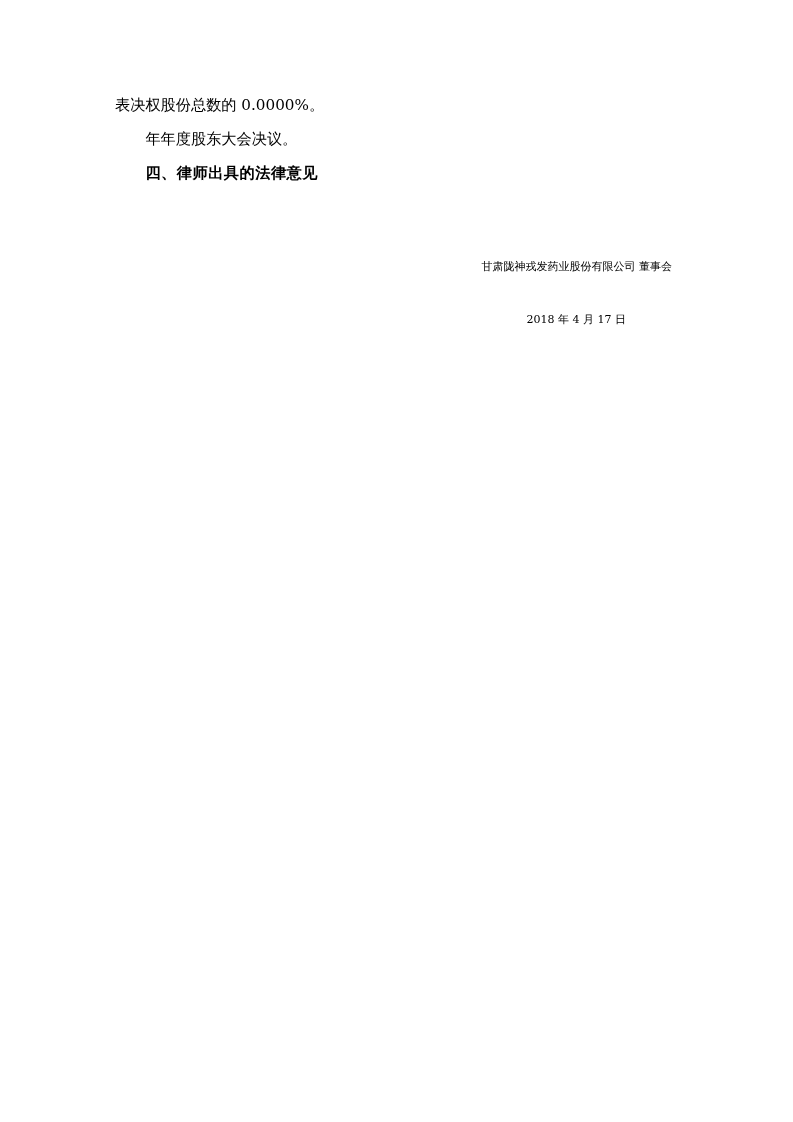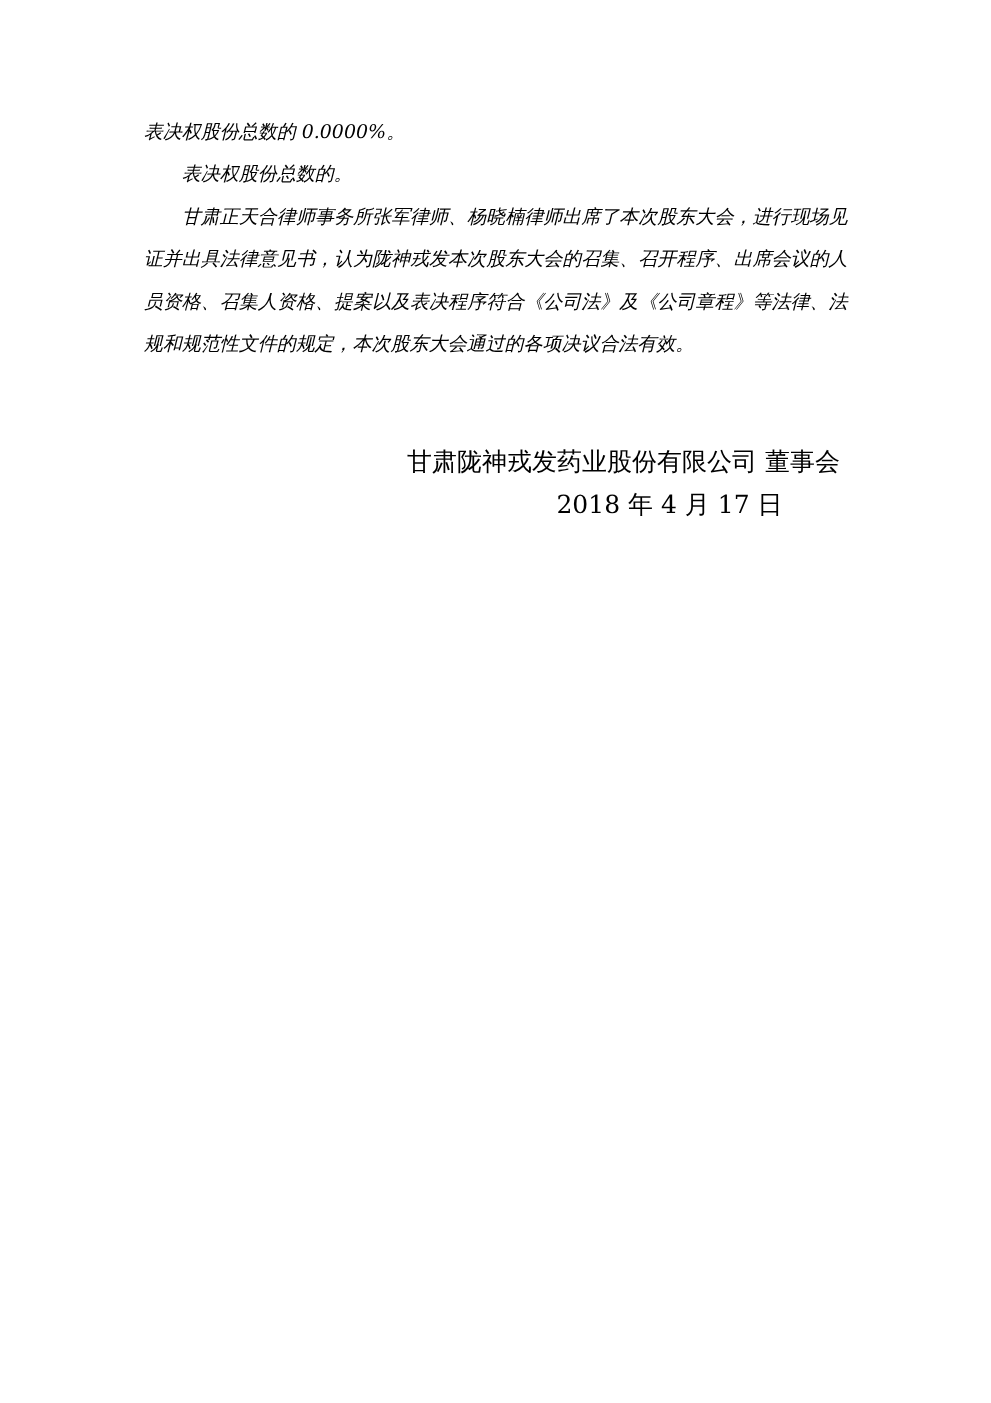--- a/index.html
+++ b/index.html
@@ -22,53 +22,53 @@
     padding: 88px 115px 0 115px;
   }
   .doc-body {
     font-size: 15.2px;
     line-height: 34px;
     text-align: justify;
     text-justify: inter-ideograph;
   }
   p {
     margin: 0;
-    font-style: italic;
   }
   .indent {
     text-indent: 2em;
   }
   .heading {
     font-weight: bold;
     text-indent: 2em;
     letter-spacing: 0.5px;
   }
   .sign-block {
     margin-top: 60px;
     text-align: right;
     line-height: 34px;
-    font-size: 20px;
+    font-size: 11px;
     padding-right: 6px;
   }
   .sign-line-2 {
     padding-right: 46px;
+    margin-top: 19px;
   }
 </style>
 </head>
 <body>
 
 <div class="page">
   <div class="doc-body">
 
     <p class="plain">表决权股份总数的 0.0000%。</p>
 
-    <p class="indent">表决权股份总数的。</p>
+    <p class="indent">年年度股东大会决议。</p>
 
+    <p class="heading">四、律师出具的法律意见</p>
 
-    <p class="indent">甘肃正天合律师事务所张军律师、杨晓楠律师出席了本次股东大会，进行现场见证并出具法律意见书，认为陇神戎发本次股东大会的召集、召开程序、出席会议的人员资格、召集人资格、提案以及表决程序符合《公司法》及《公司章程》等法律、法规和规范性文件的规定，本次股东大会通过的各项决议合法有效。</p>
 
 
 
 
 
     <div class="sign-block">
       <div>甘肃陇神戎发药业股份有限公司 董事会</div>
       <div class="sign-line-2">2018 年 4 月 17 日</div>
     </div>
 

